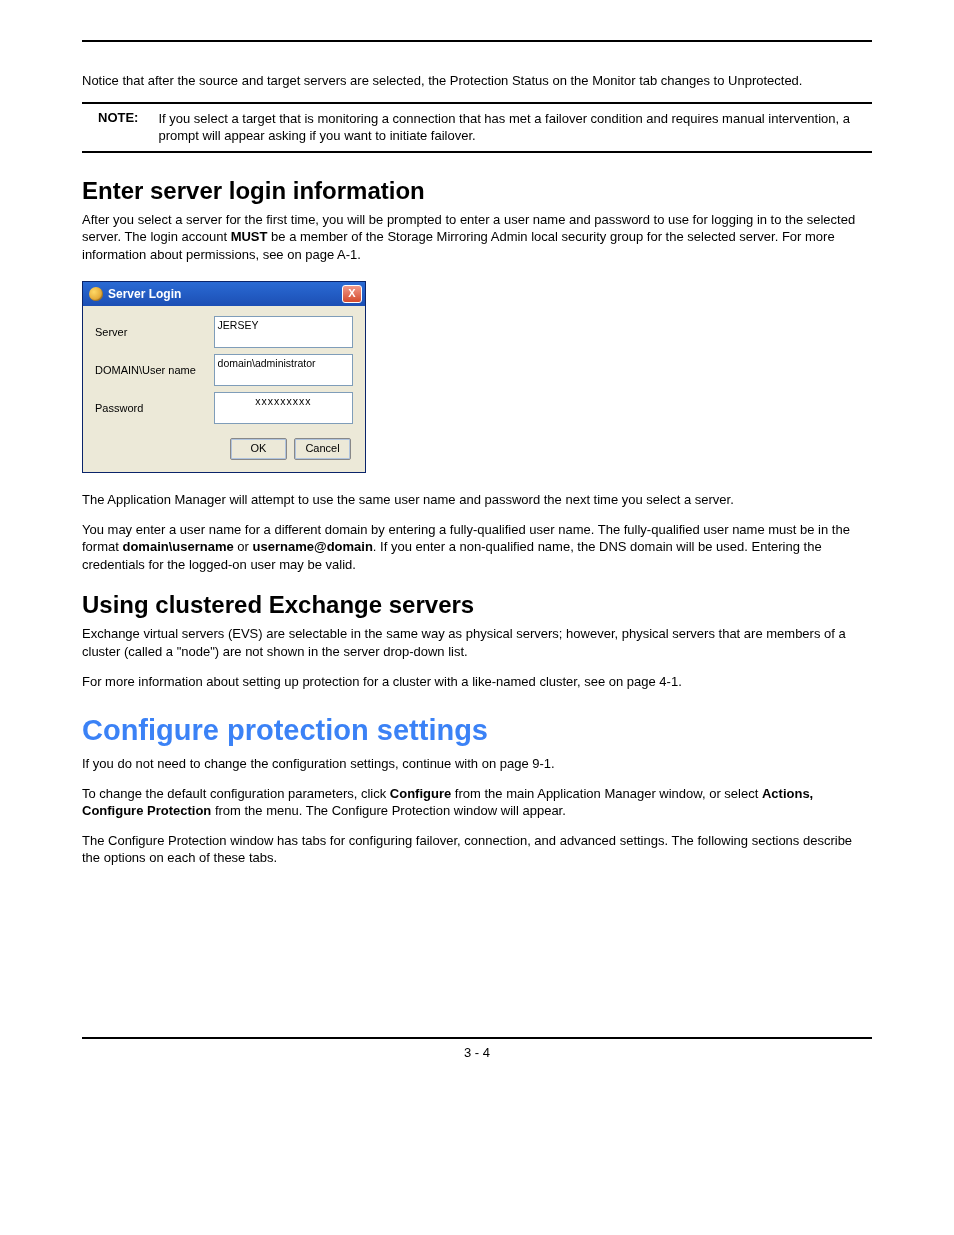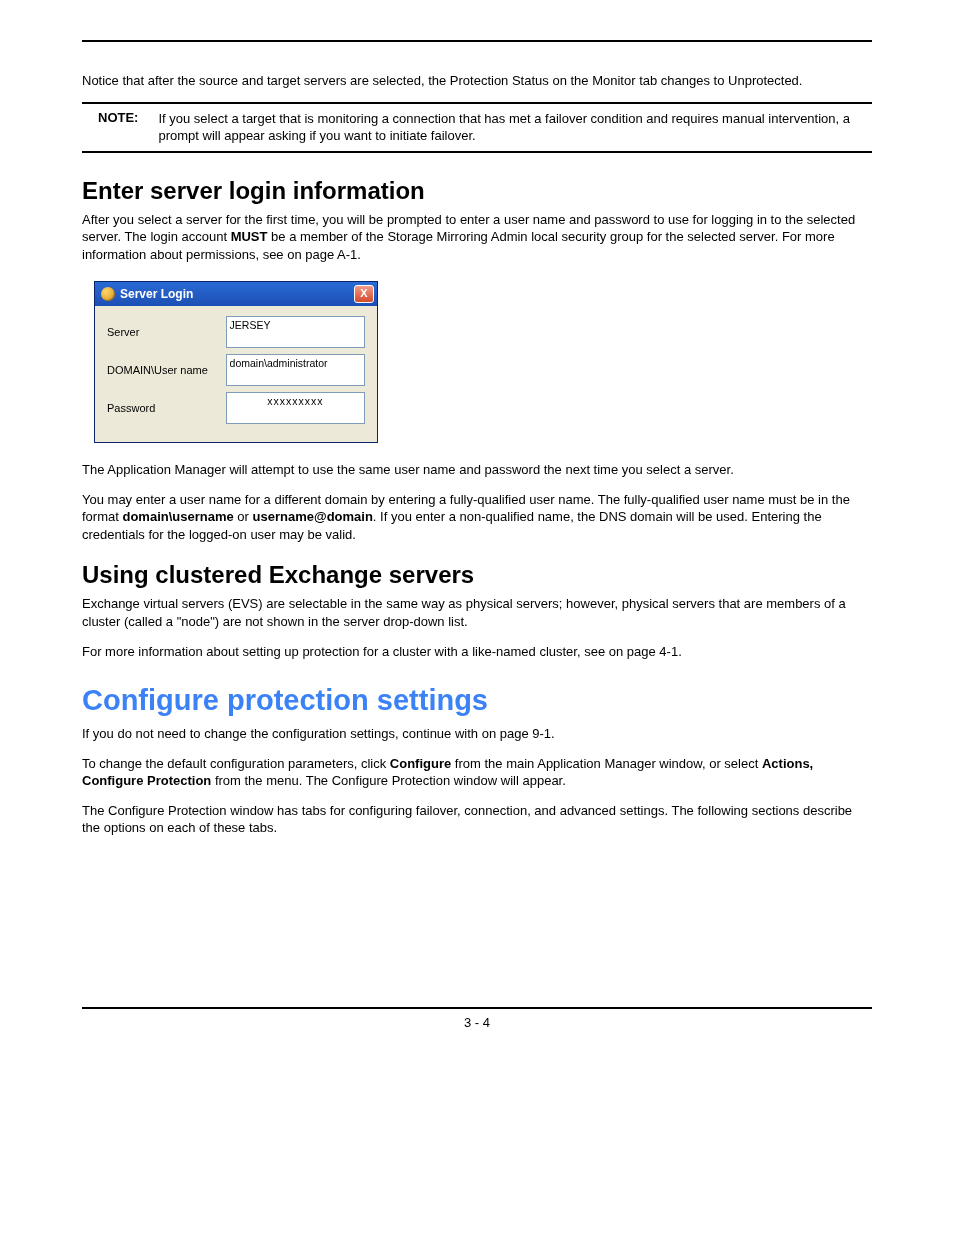--- a/index.html
+++ b/index.html
@@ -53,21 +53,21 @@
     }
     h1.main-section {
       font-family: Verdana, Geneva, sans-serif;
       font-size: 29px;
       font-weight: bold;
       color: #3b82f6;
       margin: 24px 0 8px 0;
     }
     .bold { font-weight: bold; }
     .dialog-wrap {
-      margin: 18px 0 18px 12px;
+      margin: 18px 0 18px 0;
     }
     .dialog {
       width: 282px;
       border: 1px solid #0a246a;
       background: #ece9d8;
       font-family: Tahoma, sans-serif;
       font-size: 11px;
     }
     .dialog .titlebar {
       background: linear-gradient(to bottom, #2a6ad4, #1c4fb4);
@@ -195,20 +195,24 @@
           <span class="value">JERSEY</span>
         </div>
         <div class="row">
           <span class="label">DOMAIN\User name</span>
           <span class="value">domain\administrator</span>
         </div>
         <div class="row">
           <span class="label">Password</span>
           <span class="value" style="text-align:center; letter-spacing:1px;">xxxxxxxxx</span>
         </div>
+        <div class="btn-row">
+          <span class="btn">OK</span>
+          <span class="btn">Cancel</span>
+        </div>
       </div>
     </div>
   </div>
 
   <p class="body-text">The Application Manager will attempt to use the same user name and password the next time you select a server.</p>
   <p class="body-text">
     <span>You may enter a user name for a different domain by entering a fully-qualified user name. The fully-qualified user name must be in the format </span><span class="bold">domain\username</span><span> or </span><span class="bold">username@domain</span><span>. If you enter a non-qualified name, the DNS domain will be used. Entering the credentials for the logged-on user may be valid.</span>
   </p>
 
   <h2 class="section">Using clustered Exchange servers</h2>

